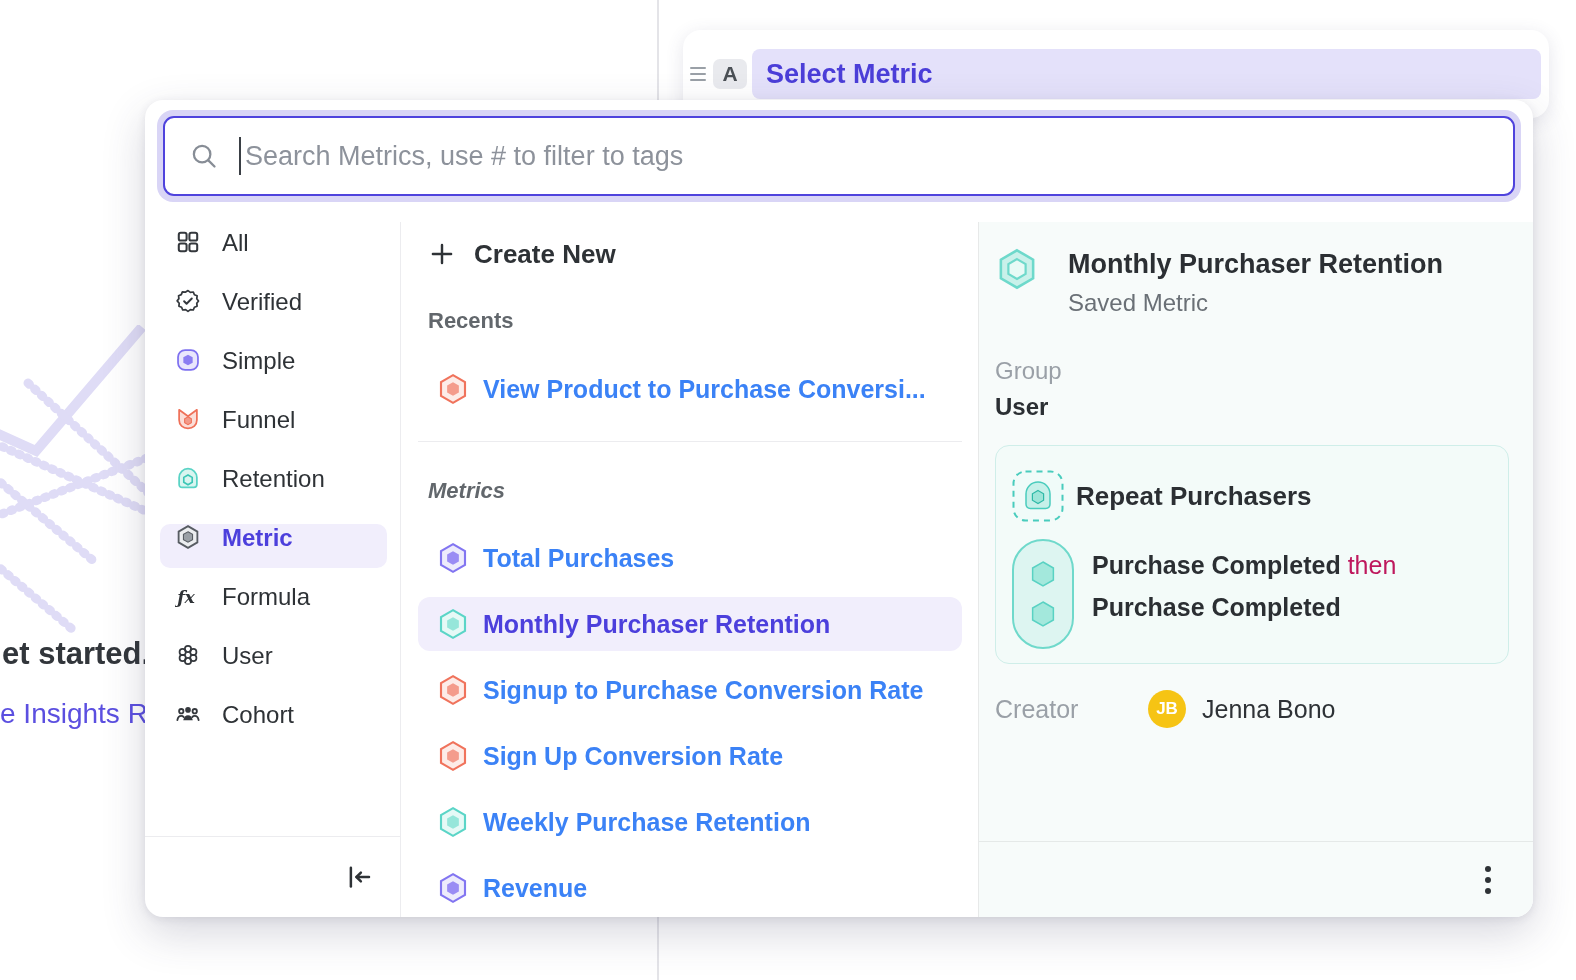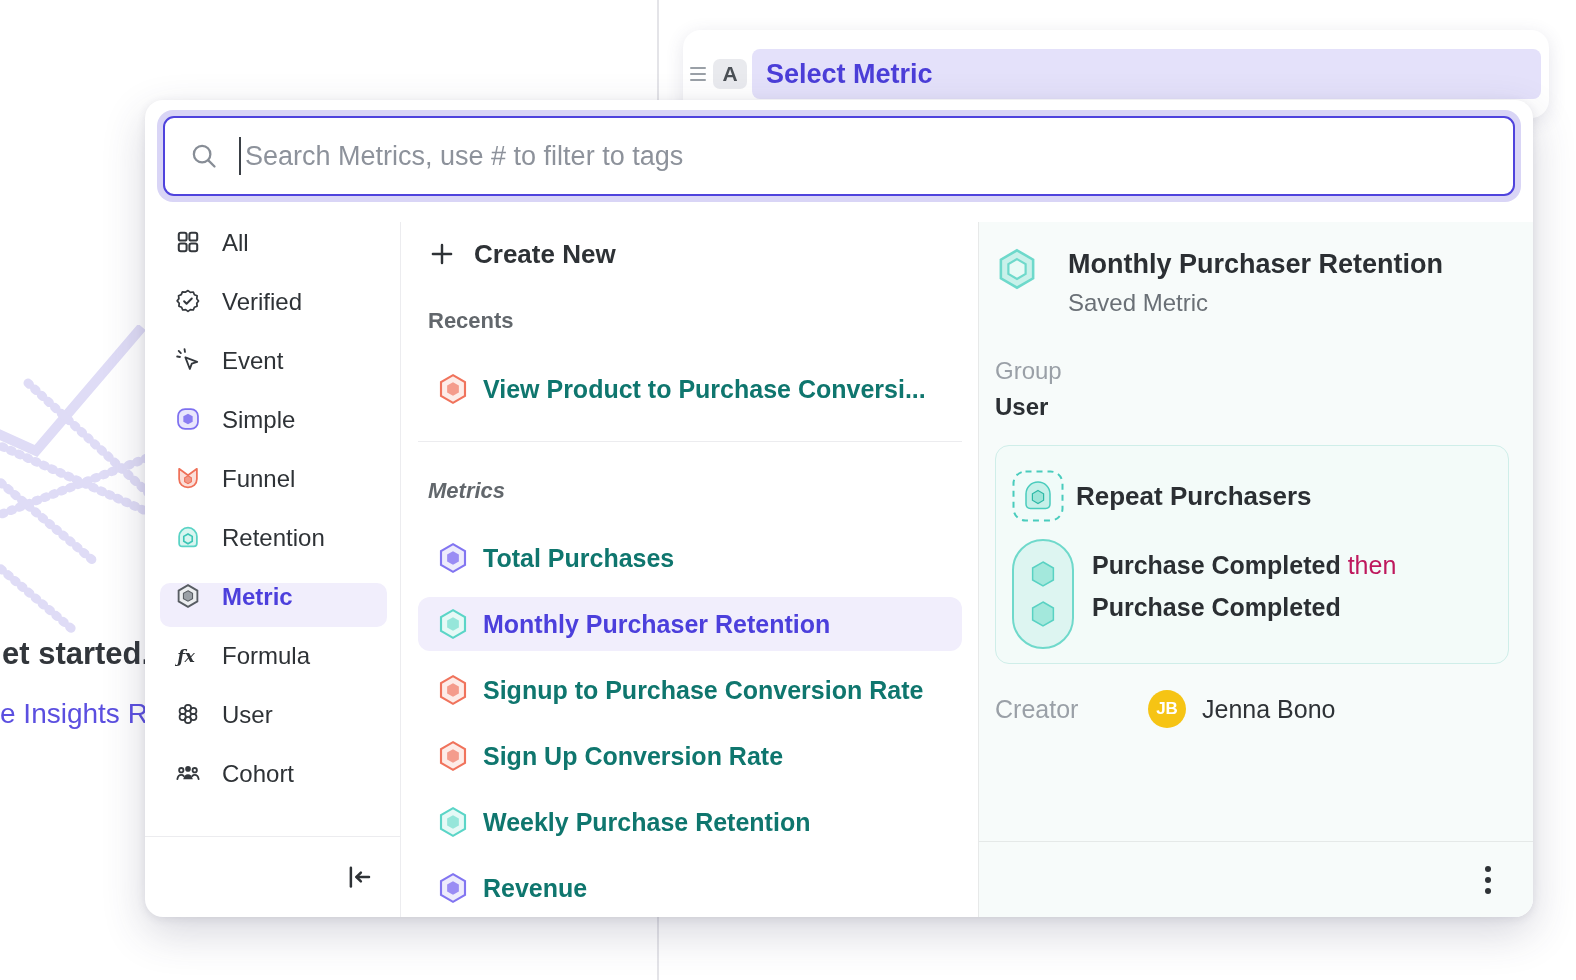--- a/index.html
+++ b/index.html
@@ -58,21 +58,21 @@
   .listcol { width:578px; border-right:1px solid #e7e9e9; padding:8px 0 0; overflow:hidden; }
   .row { display:flex; align-items:center; cursor:pointer; }
   .create-row { height:48px; margin:0 16px 0 17px; padding-left:10px; gap:18px;
                 font-size:26px; font-weight:600; color:#2e3236; }
   .sec-label { margin:30px 16px 0 27px; font-size:22px; font-weight:600; color:#62676c; }
   .recent-row { height:56px; margin:27px 16px 0 17px; padding-left:19px; gap:14px; }
   .mid-div { border-top:1px solid #ececef; margin:24px 16px 0 17px; }
   .sec-label.metrics { margin-top:36px;font-style:italic; }
   .m-row { height:54px; margin:0 16px 12px 17px; padding-left:19px; gap:14px; border-radius:12px; }
   .m-rows { margin-top:27px; }
-  .row .txt { font-size:25px; font-weight:600; color:#0f766e; white-space:nowrap; overflow:hidden; }
+  .row .txt { font-size:25px; font-weight:600; color:#3b82f6; white-space:nowrap; overflow:hidden; }
   .m-row.sel { background:#f1eefc; }
   .m-row.sel .txt { color:#4c3fdc; }
 
   
   .detail { flex:1; background:#f7fbfa; position:relative; padding:25px 12px 0 16px; }
   .d-head { display:flex; gap:29px; }
   .d-title { font-size:27px; font-weight:700; color:#2b2f33; padding-top:2px; }
   .d-sub { font-size:24px; color:#6a7076; margin-top:9px; }
   .d-fields { display:flex; margin-top:40px; }
   .d-f1 { width:90px; }
@@ -161,31 +161,20 @@
               </g>
             </svg>
             <span class="lbl">All</span>
           </div>
           <div class="sb-item">
             <svg width="26" height="26" viewBox="0 0 24 24">
               <path d="M12 2.4l2.2 1.6 2.7-.3 1 2.5 2.5 1-.3 2.7 1.6 2.1-1.6 2.1.3 2.7-2.5 1-1 2.5-2.7-.3-2.2 1.6-2.2-1.6-2.7.3-1-2.5-2.5-1 .3-2.7L2 11.9l1.6-2.1-.3-2.7 2.5-1 1-2.5 2.7.3z" fill="none" stroke="#34383d" stroke-width="1.6" stroke-linejoin="round"></path>
               <path d="M8.4 12.2l2.3 2.3 4.8-4.8" fill="none" stroke="#34383d" stroke-width="1.8" stroke-linecap="round" stroke-linejoin="round"></path>
             </svg>
             <span class="lbl">Verified</span>
-          </div>
-          <div class="sb-item">
-            <svg width="26" height="26" viewBox="0 0 24 24">
-              <g fill="none" stroke="#34383d" stroke-width="1.7" stroke-linecap="round" stroke-linejoin="round">
-                <path d="M9.6 9.6l10.9 4.1-5 1.7-1.8 4.9z"></path>
-                <path d="M3.4 3.6l2 2"></path>
-                  <path d="M8.8 2l.4 2.6"></path>
-                  <path d="M2 8.8l2.6.4"></path>
-              </g>
-            </svg>
-            <span class="lbl">Event</span>
           </div>
           <div class="sb-item">
             <svg width="26" height="26" viewBox="0 0 24 24">
               <rect x="2.8" y="2.8" width="18.4" height="18.4" rx="6.5" fill="#e9e6fc" stroke="#7e70f0" stroke-width="1.6"></rect>
               <path d="M12 7.1l4.3 2.45v4.9L12 16.9l-4.3-2.45v-4.9z" fill="#8b7df2"></path>
             </svg>
             <span class="lbl">Simple</span>
           </div>
           <div class="sb-item">
             <svg width="26" height="26" viewBox="0 0 24 24">

